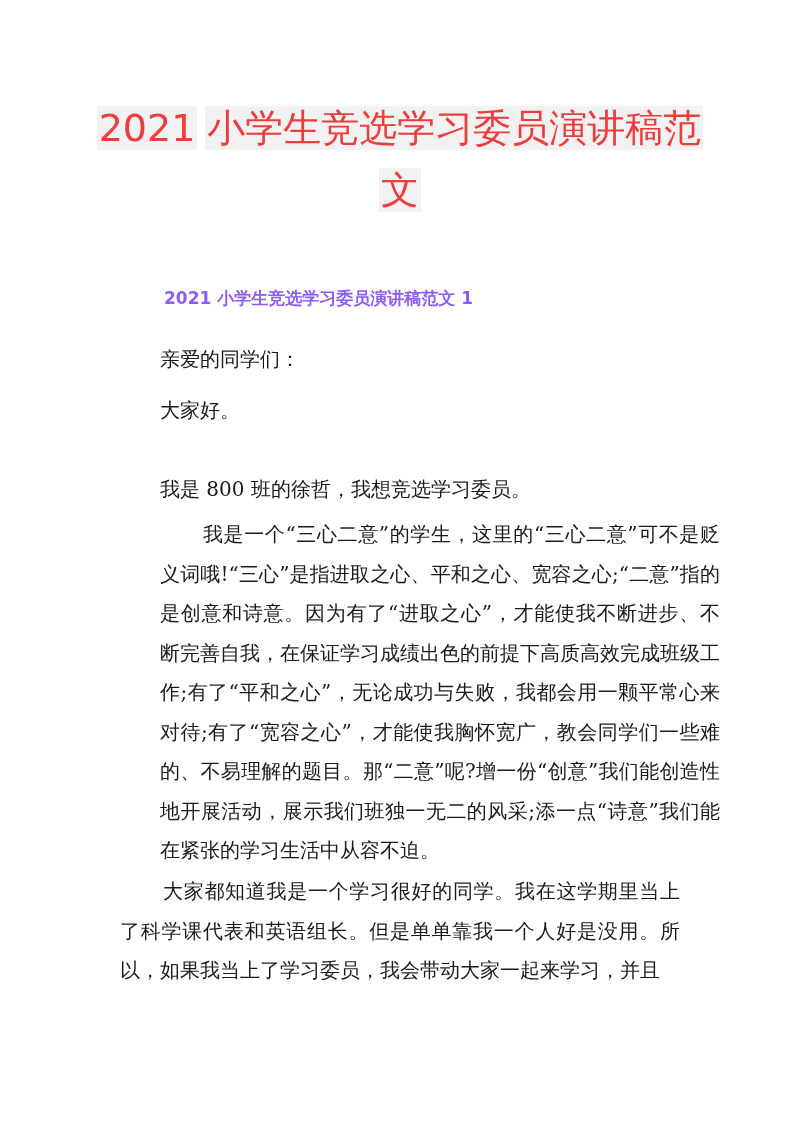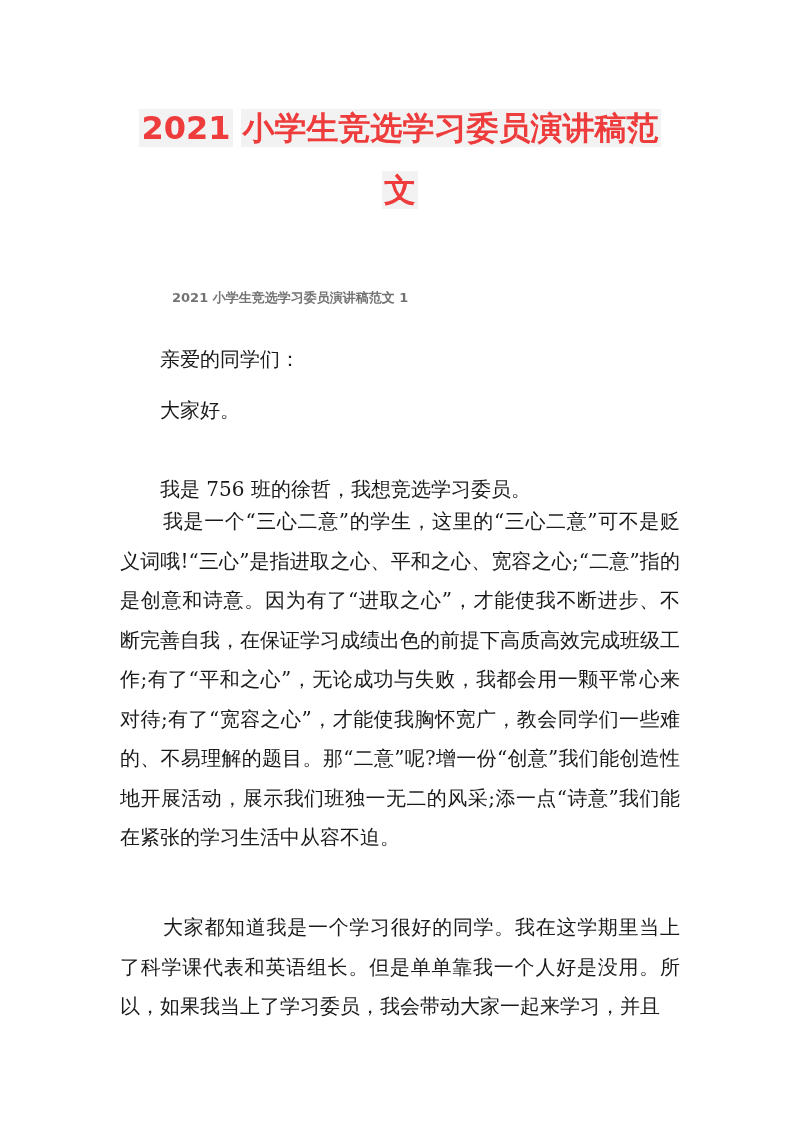--- a/index.html
+++ b/index.html
@@ -1,41 +1,41 @@
 <!DOCTYPE html>
 <html><head>
 <meta charset="utf-8">
 <style>
   html, body { margin: 0; padding: 0; background: #ffffff; }
   body { width: 800px; height: 1132px; position: relative; overflow: hidden;
          font-family: "DejaVu Serif", "Liberation Serif", serif; color: #1a1a1a; }
   .title-line { position: absolute; left: 0; width: 800px; text-align: center;
-                font-family: "DejaVu Sans", "Liberation Sans", sans-serif; font-weight: bold;
-                color: #ee3b3b; font-size: 32px; line-height: 44px; }
+                font-family: "DejaVu Sans", "Liberation Sans", sans-serif; font-weight: normal;
+                color: #ee3b3b; font-size: 38px; line-height: 44px; }
   .title-line .hl { background: #f2f2f2; padding: 0 2px; }
   .title-line .gap { display: inline-block; width: 8px; }
   #t1 { top: 106px; }
   #t2 { top: 168px; }
-  .subhead { position: absolute; left: 172px; top: 286px;
+  .subhead { position: absolute; left: 164px; top: 286px;
              font-family: "DejaVu Sans", "Liberation Sans", sans-serif; font-weight: bold;
-             color: #737373; font-size: 13px; line-height: 24px; }
+             color: #8b5cf6; font-size: 17px; line-height: 24px; }
   .p { position: absolute; left: 120px; width: 560px; font-size: 20px; line-height: 39.5px;
        text-align: justify; text-justify: inter-character; word-break: break-all; }
   .p.short { left: 160px; width: 520px; }
   .p.indent { text-indent: 43px; }
 </style>
 </head>
 <body>
 
 <div id="t1" class="title-line">
   <span class="hl">2021</span><span class="gap"></span><span class="hl">小学生竞选学习委员演讲稿范</span>
 </div>
 <div id="t2" class="title-line">
   <span class="hl">文</span>
 </div>
 
 <div class="subhead">2021 小学生竞选学习委员演讲稿范文 1</div>
 
 <div class="p short" style="top:340px;">亲爱的同学们：</div>
 <div class="p short" style="top:391px;">大家好。</div>
-<div class="p short" style="top:470px;">我是 756 班的徐哲，我想竞选学习委员。</div>
-<div class="p indent" style="top:502px;">我是一个“三心二意”的学生，这里的“三心二意”可不是贬义词哦!“三心”是指进取之心、平和之心、宽容之心;“二意”指的是创意和诗意。因为有了“进取之心”，才能使我不断进步、不断完善自我，在保证学习成绩出色的前提下高质高效完成班级工作;有了“平和之心”，无论成功与失败，我都会用一颗平常心来对待;有了“宽容之心”，才能使我胸怀宽广，教会同学们一些难的、不易理解的题目。那“二意”呢?增一份“创意”我们能创造性地开展活动，展示我们班独一无二的风采;添一点“诗意”我们能在紧张的学习生活中从容不迫。</div>
-<div class="p indent" style="top:908px;">大家都知道我是一个学习很好的同学。我在这学期里当上了科学课代表和英语组长。但是单单靠我一个人好是没用。所以，如果我当上了学习委员，我会带动大家一起来学习，并且</div>
+<div class="p short" style="top:470px;">我是 800 班的徐哲，我想竞选学习委员。</div>
+<div class="p indent" style="top:515px;margin-left:40px;">我是一个“三心二意”的学生，这里的“三心二意”可不是贬义词哦!“三心”是指进取之心、平和之心、宽容之心;“二意”指的是创意和诗意。因为有了“进取之心”，才能使我不断进步、不断完善自我，在保证学习成绩出色的前提下高质高效完成班级工作;有了“平和之心”，无论成功与失败，我都会用一颗平常心来对待;有了“宽容之心”，才能使我胸怀宽广，教会同学们一些难的、不易理解的题目。那“二意”呢?增一份“创意”我们能创造性地开展活动，展示我们班独一无二的风采;添一点“诗意”我们能在紧张的学习生活中从容不迫。</div>
+<div class="p indent" style="top:872px;">大家都知道我是一个学习很好的同学。我在这学期里当上了科学课代表和英语组长。但是单单靠我一个人好是没用。所以，如果我当上了学习委员，我会带动大家一起来学习，并且</div>
 
 </body></html>

